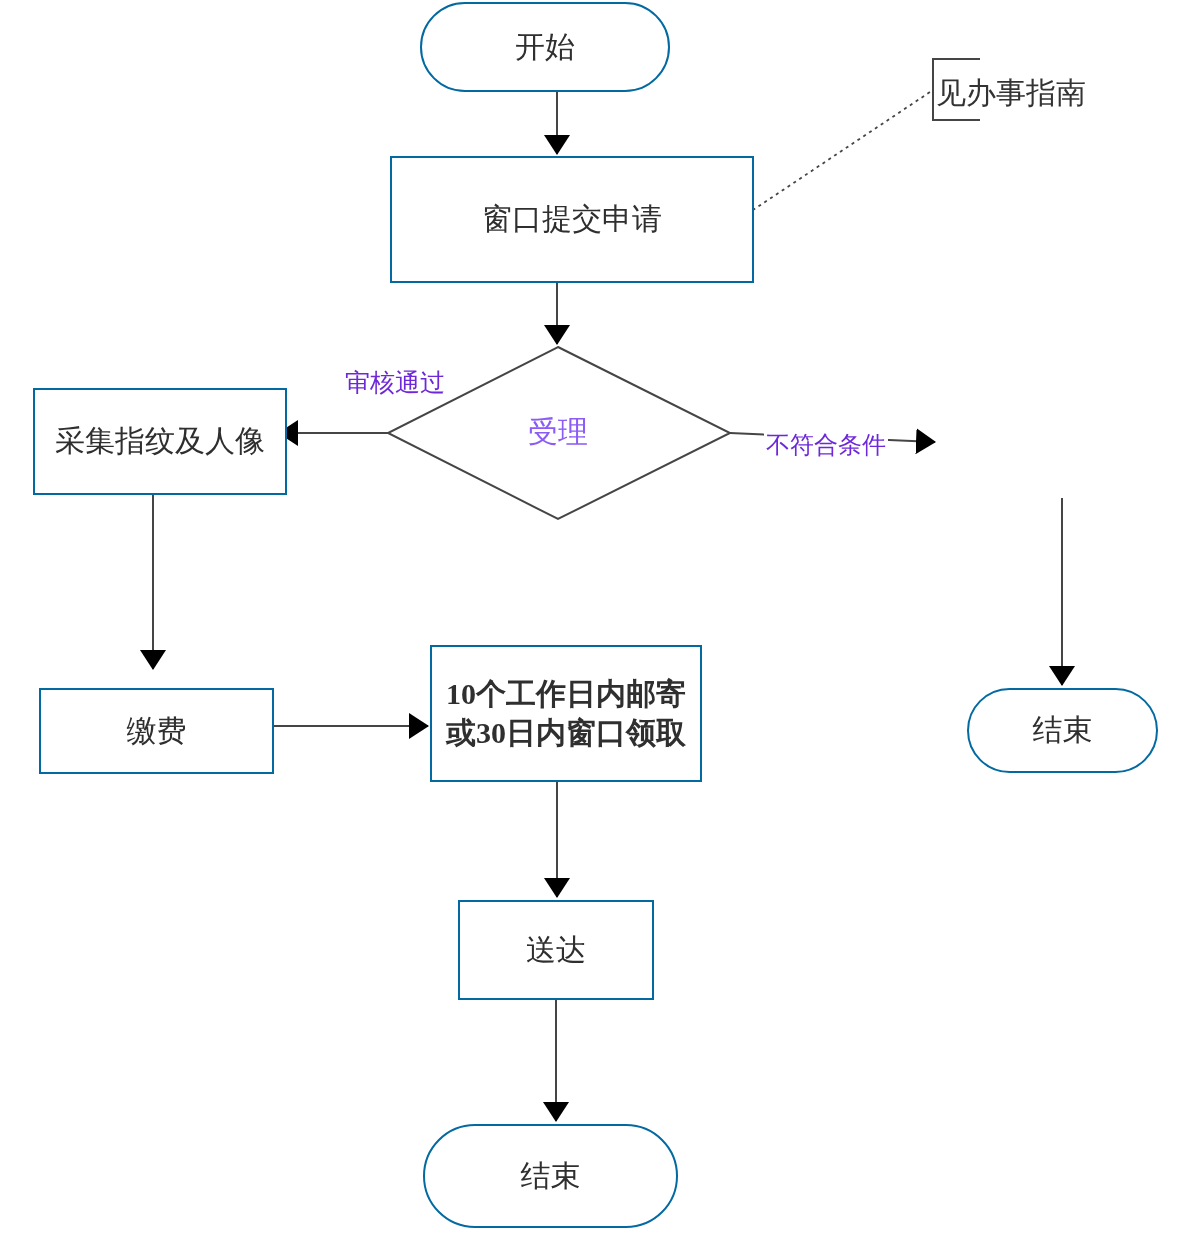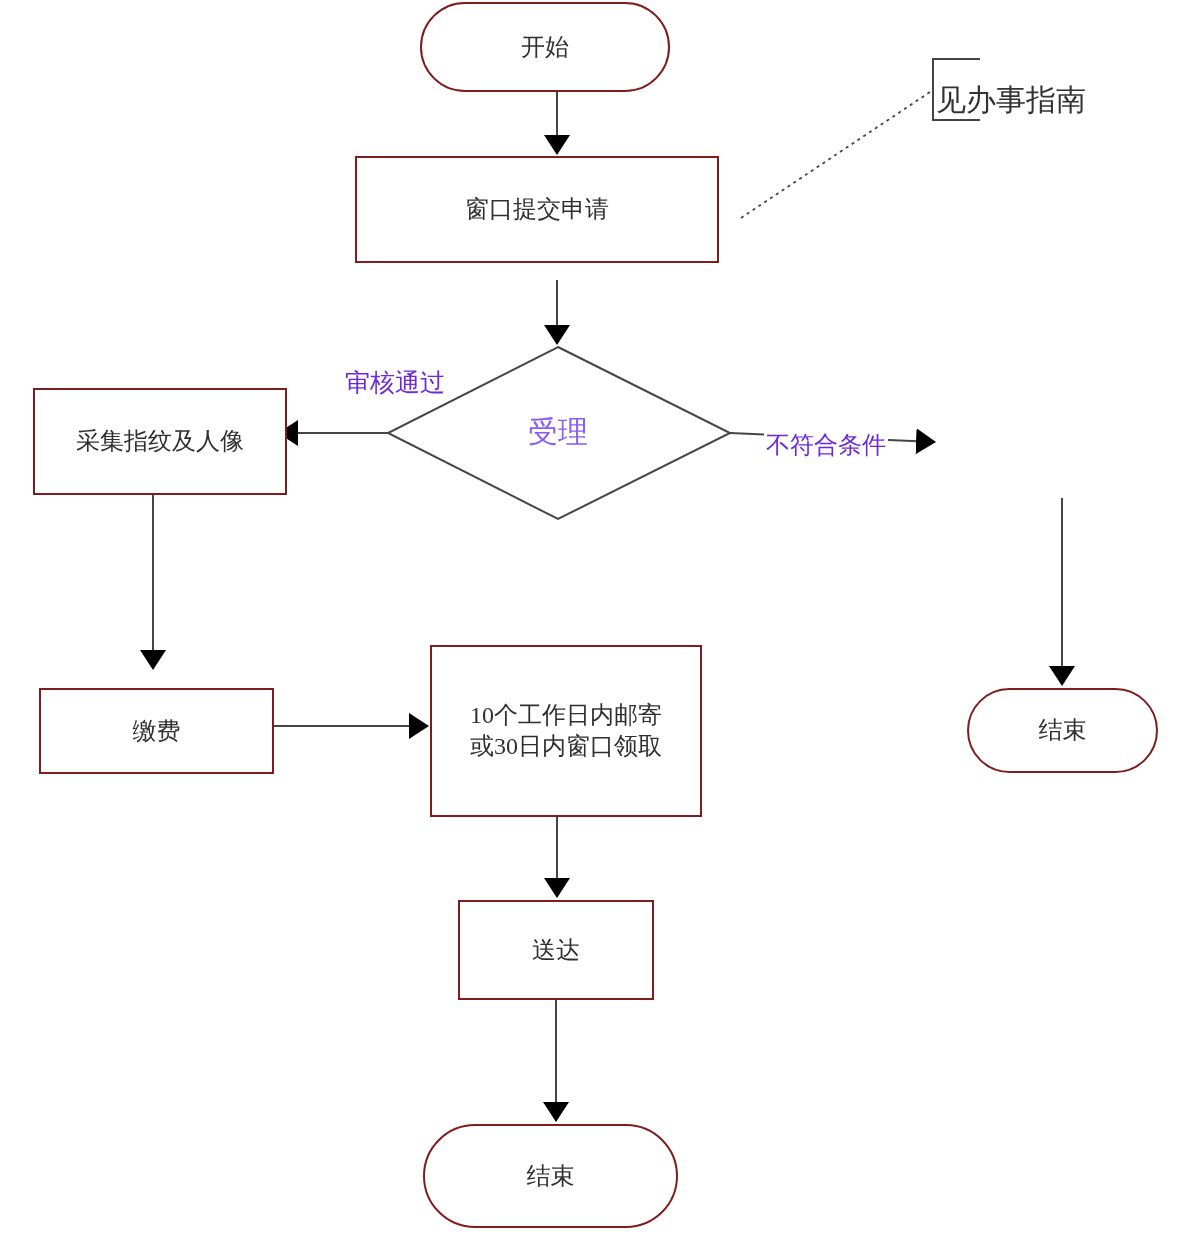--- a/index.html
+++ b/index.html
@@ -18,27 +18,27 @@
   }
   #wires {
     position: absolute;
     left: 0; top: 0;
     width: 1200px;
     height: 1238px;
   }
   .node {
     position: absolute;
     box-sizing: border-box;
-    border: 2px solid #7f1d1d;
+    border: 2px solid #0369a1;
     background: #ffffff;
     display: flex;
     align-items: center;
     justify-content: center;
     text-align: center;
-    font-size: 24px;
+    font-size: 30px;
     line-height: 1.28;
     color: #2f2f2f;
   }
   .terminator { border-radius: 999px; }
   .node .line { display: block; }
   .floating-label {
     position: absolute;
     font-size: 24px;
     color: #6d28d9;
     white-space: nowrap;
@@ -50,21 +50,20 @@
     align-items: center;
     justify-content: center;
     font-size: 30px;
     color: #8b5cf6;
   }
   .annotation-label {
     position: absolute;
     font-size: 30px;
     color: #333333;
     white-space: nowrap;
-    margin-top: 7px;
   }
 </style>
 </head>
 <body>
 
 <div id="canvas">
 
   <svg id="wires" viewBox="0 0 1200 1238" xmlns="http://www.w3.org/2000/svg">
     <defs>
       <marker id="arrow" viewBox="0 0 20 26" refX="19" refY="13" markerUnits="userSpaceOnUse" markerWidth="20" markerHeight="26" orient="auto">
@@ -94,38 +93,38 @@
 
     <polygon points="558,347 730,433 558,519 388,433" fill="#ffffff" stroke="#454545" stroke-width="2"></polygon>
 
     <path d="M980,59 L933,59 L933,120 L980,120" fill="none" stroke="#454545" stroke-width="2"></path>
   </svg>
 
   <div class="node terminator" style="left:420px; top:2px; width:250px; height:90px; border-radius:46px;">
     <span>开始</span>
   </div>
 
-  <div class="node" style="left:355px; top:156px; width:364px; height:107px;">
+  <div class="node" style="left:390px; top:156px; width:364px; height:127px;">
     <span>窗口提交申请</span>
   </div>
 
   <div class="decision-label" style="left:458px; top:411px; width:200px; height:42px;">
     <span>受理</span>
   </div>
 
   <div class="node" style="left:33px; top:388px; width:254px; height:107px;">
     <span>采集指纹及人像</span>
   </div>
 
 
   <div class="node" style="left:39px; top:672px; width:235px; height:86px;margin-top:16px;">
     <span>缴费</span>
   </div>
 
-  <div class="node" style="left:430px; top:645px; width:272px; height:172px;">
+  <div class="node" style="left:430px; top:645px; width:272px; height:137px;font-weight:bold;">
     <span>
       <span class="line">10个工作日内邮寄</span>
       <span class="line">或30日内窗口领取</span>
     </span>
   </div>
 
   <div class="node" style="left:458px; top:900px; width:196px; height:100px;">
     <span>送达</span>
   </div>
 

